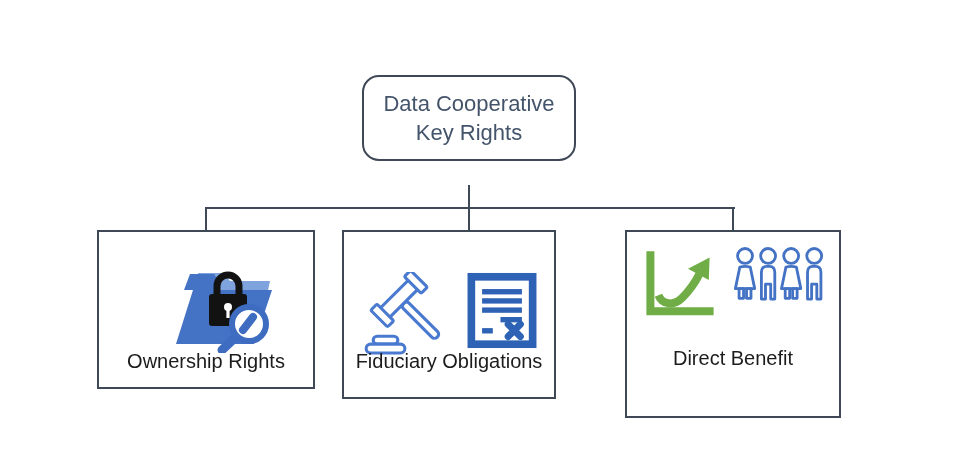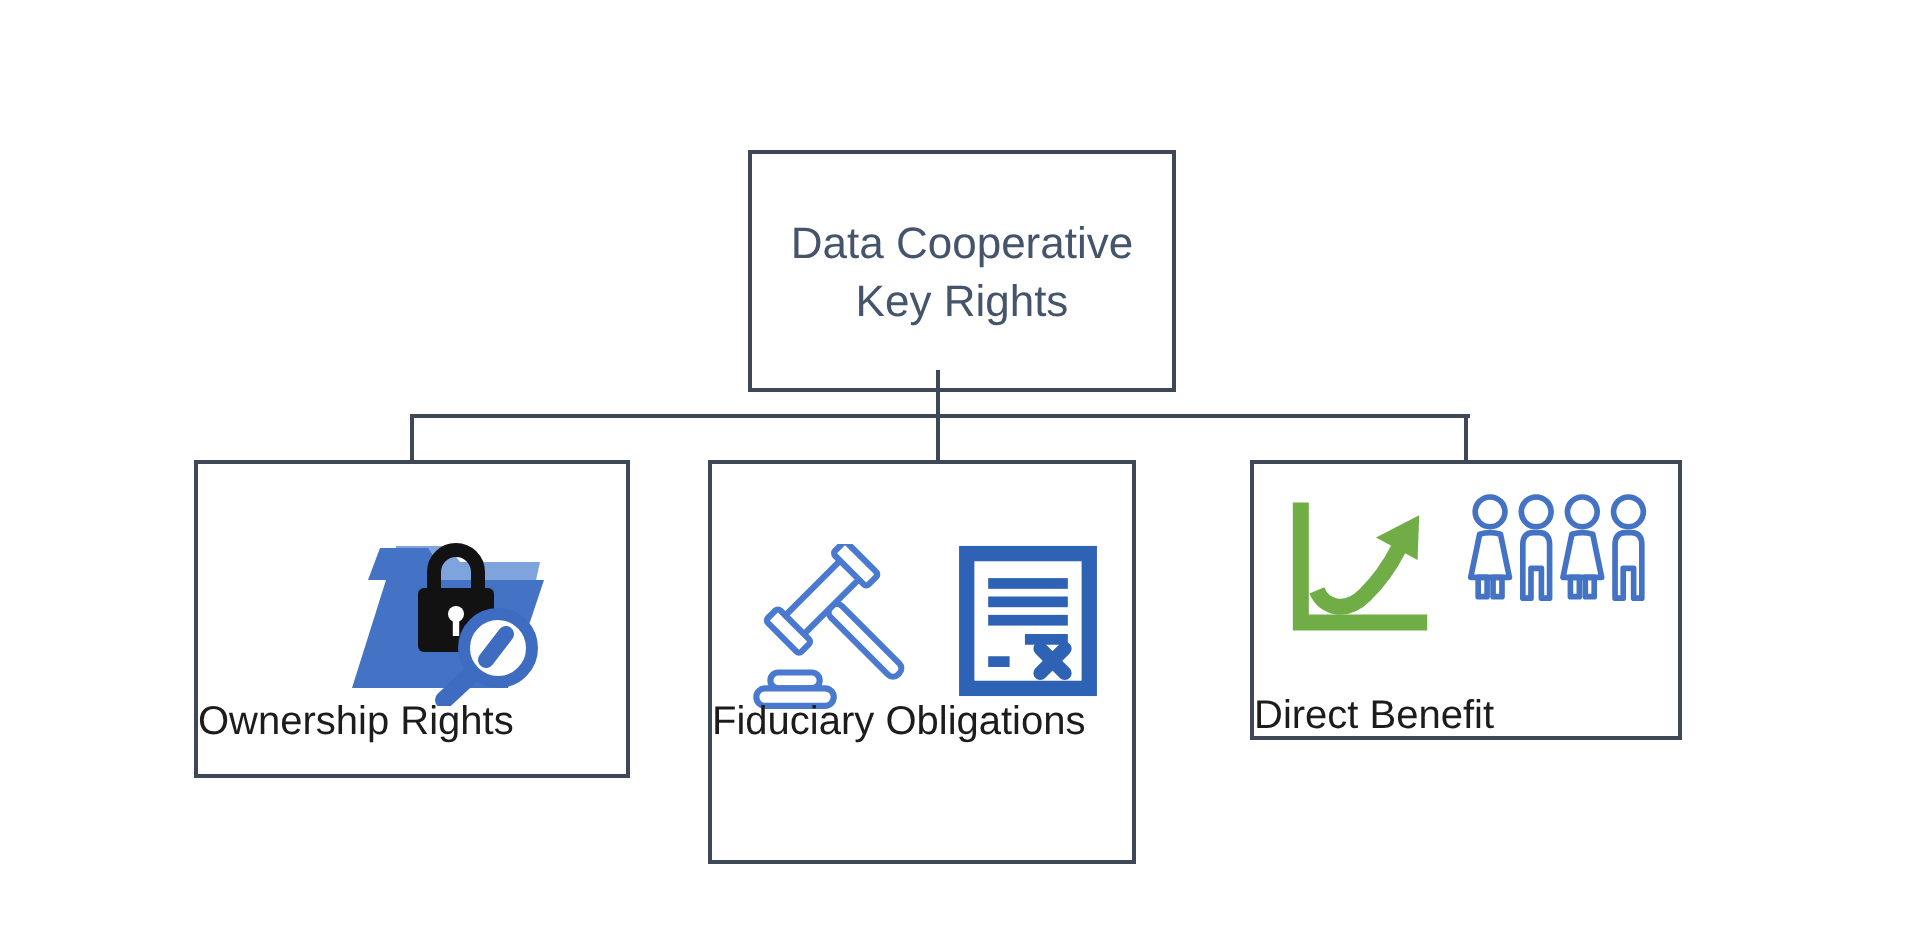--- a/index.html
+++ b/index.html
@@ -8,39 +8,39 @@
     background:var(--canvas-bg,#fff);
     font-family:"Liberation Sans", sans-serif;
     overflow:hidden;
   }
   .node {
     position:absolute; background:#fff;
     border:2px solid var(--line,#3f4857);
     box-sizing:border-box;
   }
   .root-node {
-    left:374px; top:75px; width:214px; height:121px;
+    left:362px; top:75px; width:214px; height:86px;
     display:flex; flex-direction:column; align-items:center; justify-content:center;
     color:var(--title-text,#44546A);
-    font-size:22px; line-height:29px; text-align:center;
+    font-size:22px; line-height:29px; text-align:center;border-radius:17px;
   }
   .child-node { top:230px; }
   #box-ownership { left:97px;  width:218px; height:159px; }
-  #box-fiduciary { left:354px; width:214px; height:202px; }
-  #box-benefit   { left:625px; width:216px; height:140px; }
+  #box-fiduciary { left:342px; width:214px; height:169px; }
+  #box-benefit   { left:625px; width:216px; height:188px; }
 
   .connector { position:absolute; background:var(--line,#3f4857); }
   #conn-root-v  { left:468px; top:185px; width:2px; height:23px; }
   #conn-h       { left:205px; top:207px; width:530px; height:2px; }
   #conn-left-v  { left:205px; top:209px; width:2px; height:21px; }
   #conn-mid-v   { left:468px; top:209px; width:2px; height:21px; }
   #conn-right-v { left:732px; top:209px; width:2px; height:21px; }
 
   .node-label {
-    position:absolute; left:0; right:0; 
+    position:absolute; left:0; right:0; text-align:center;
     color:var(--label-text,#1c1c1c); font-size:20px;
   }
   #box-ownership .node-label, #box-fiduciary .node-label { top:118px; }
   #box-benefit .node-label { top:112px; line-height:28px; }
 
   .ownership-icon-wrap {
     position:absolute; left:50%; top:24px;
     transform:translateX(-50%); margin-left:22px;
   }
   .fiduciary-icons {

